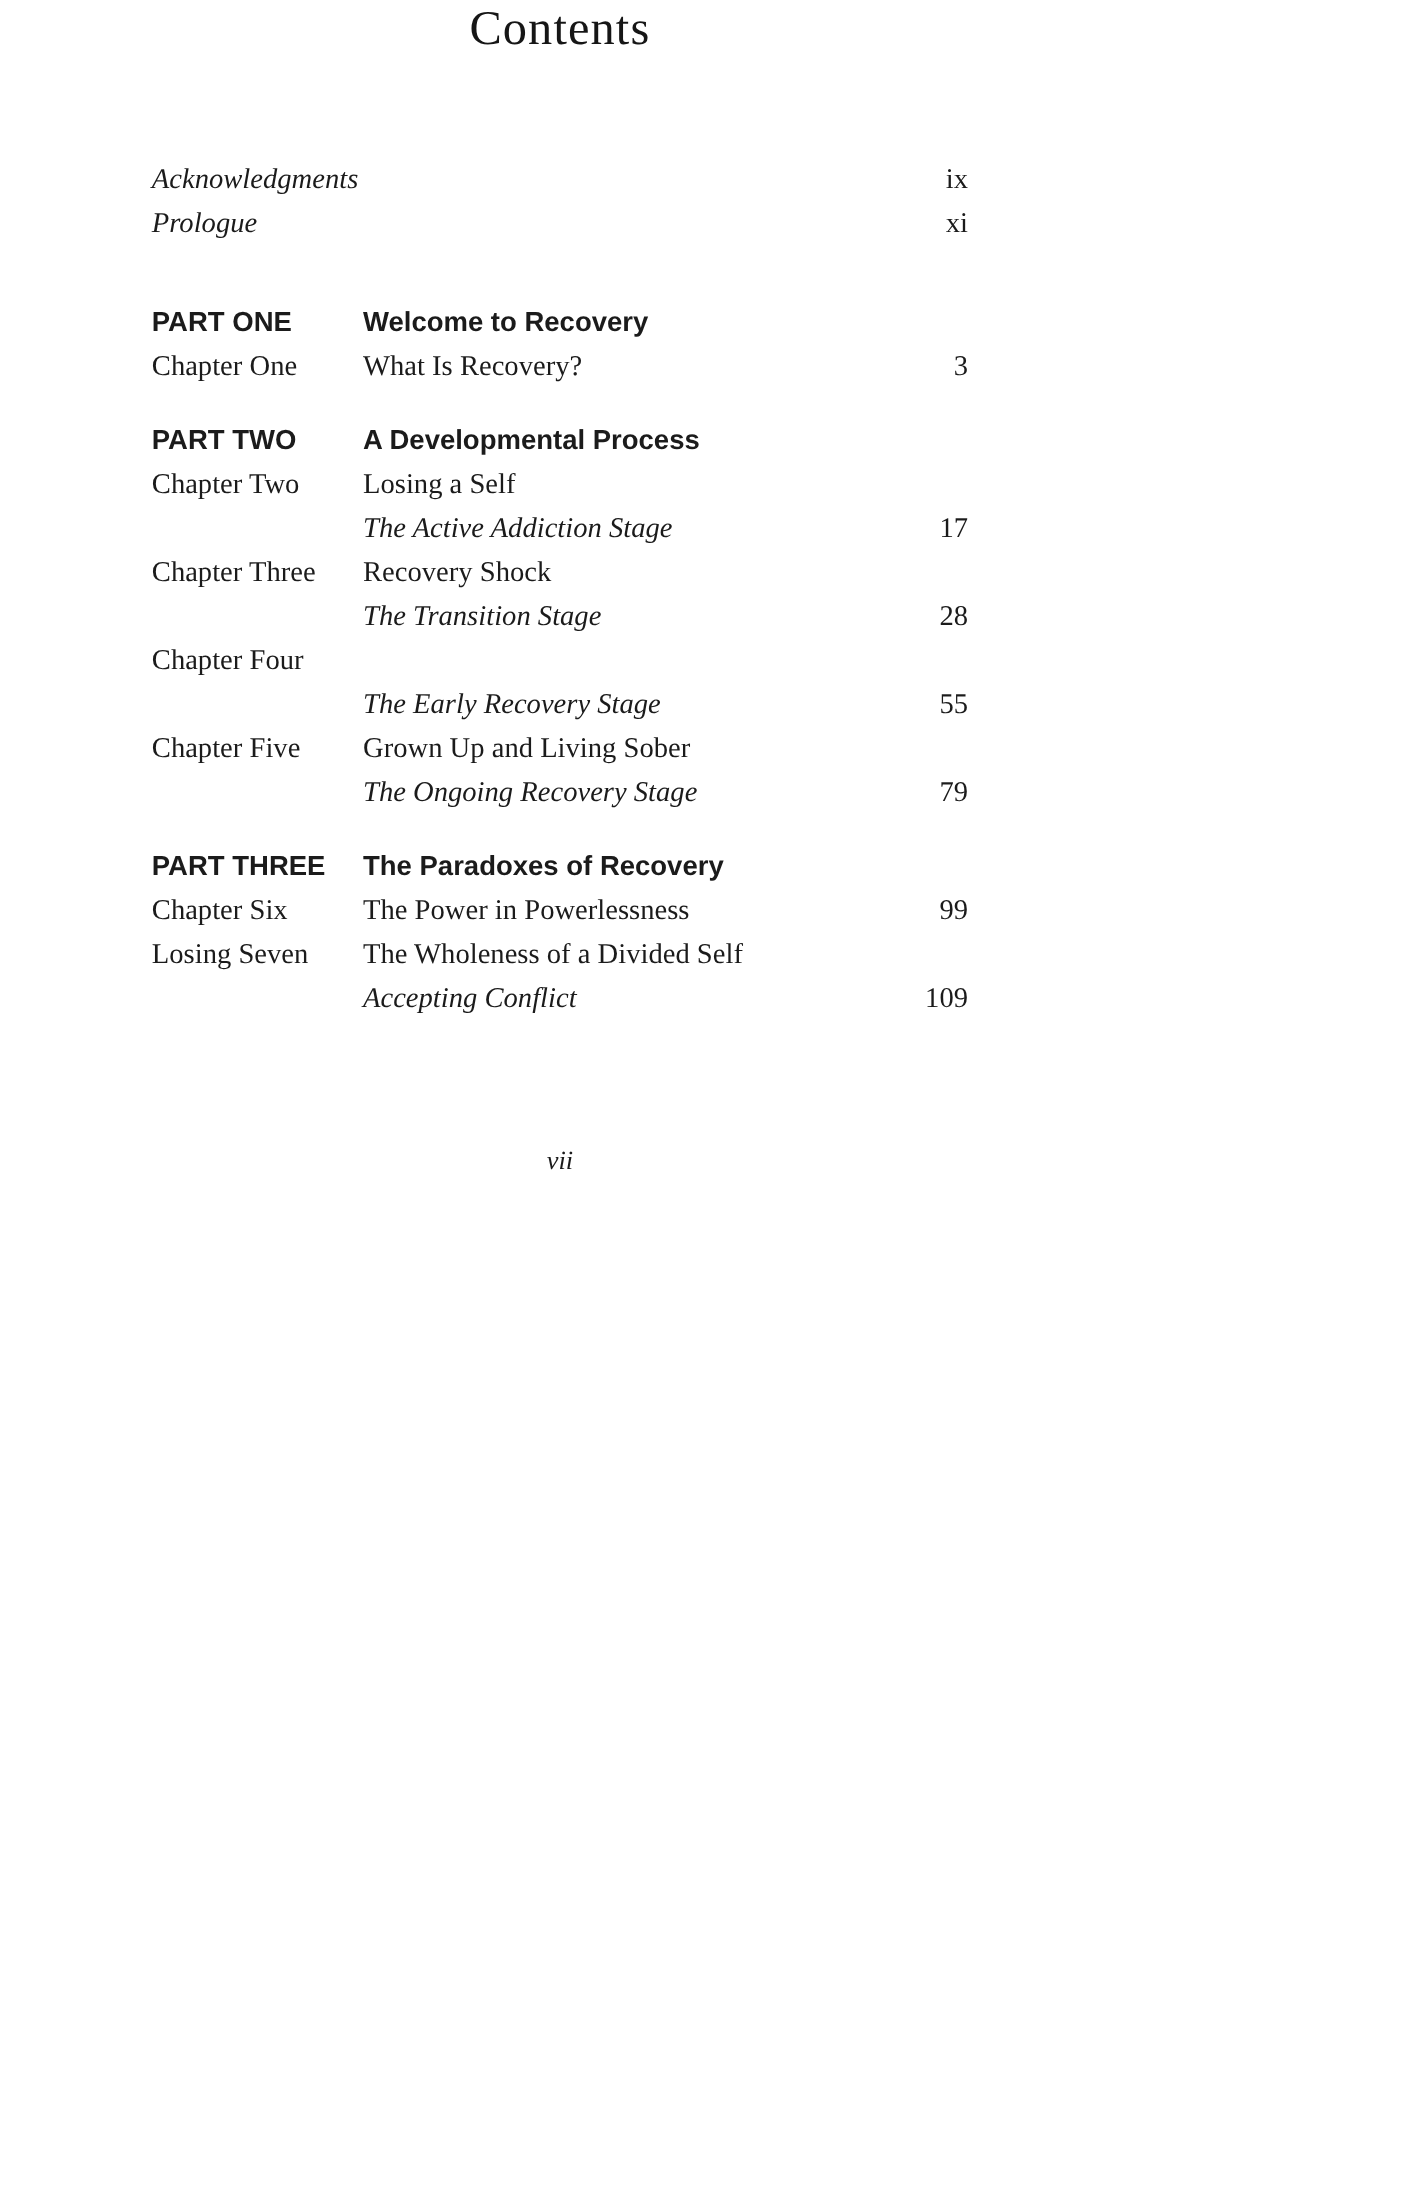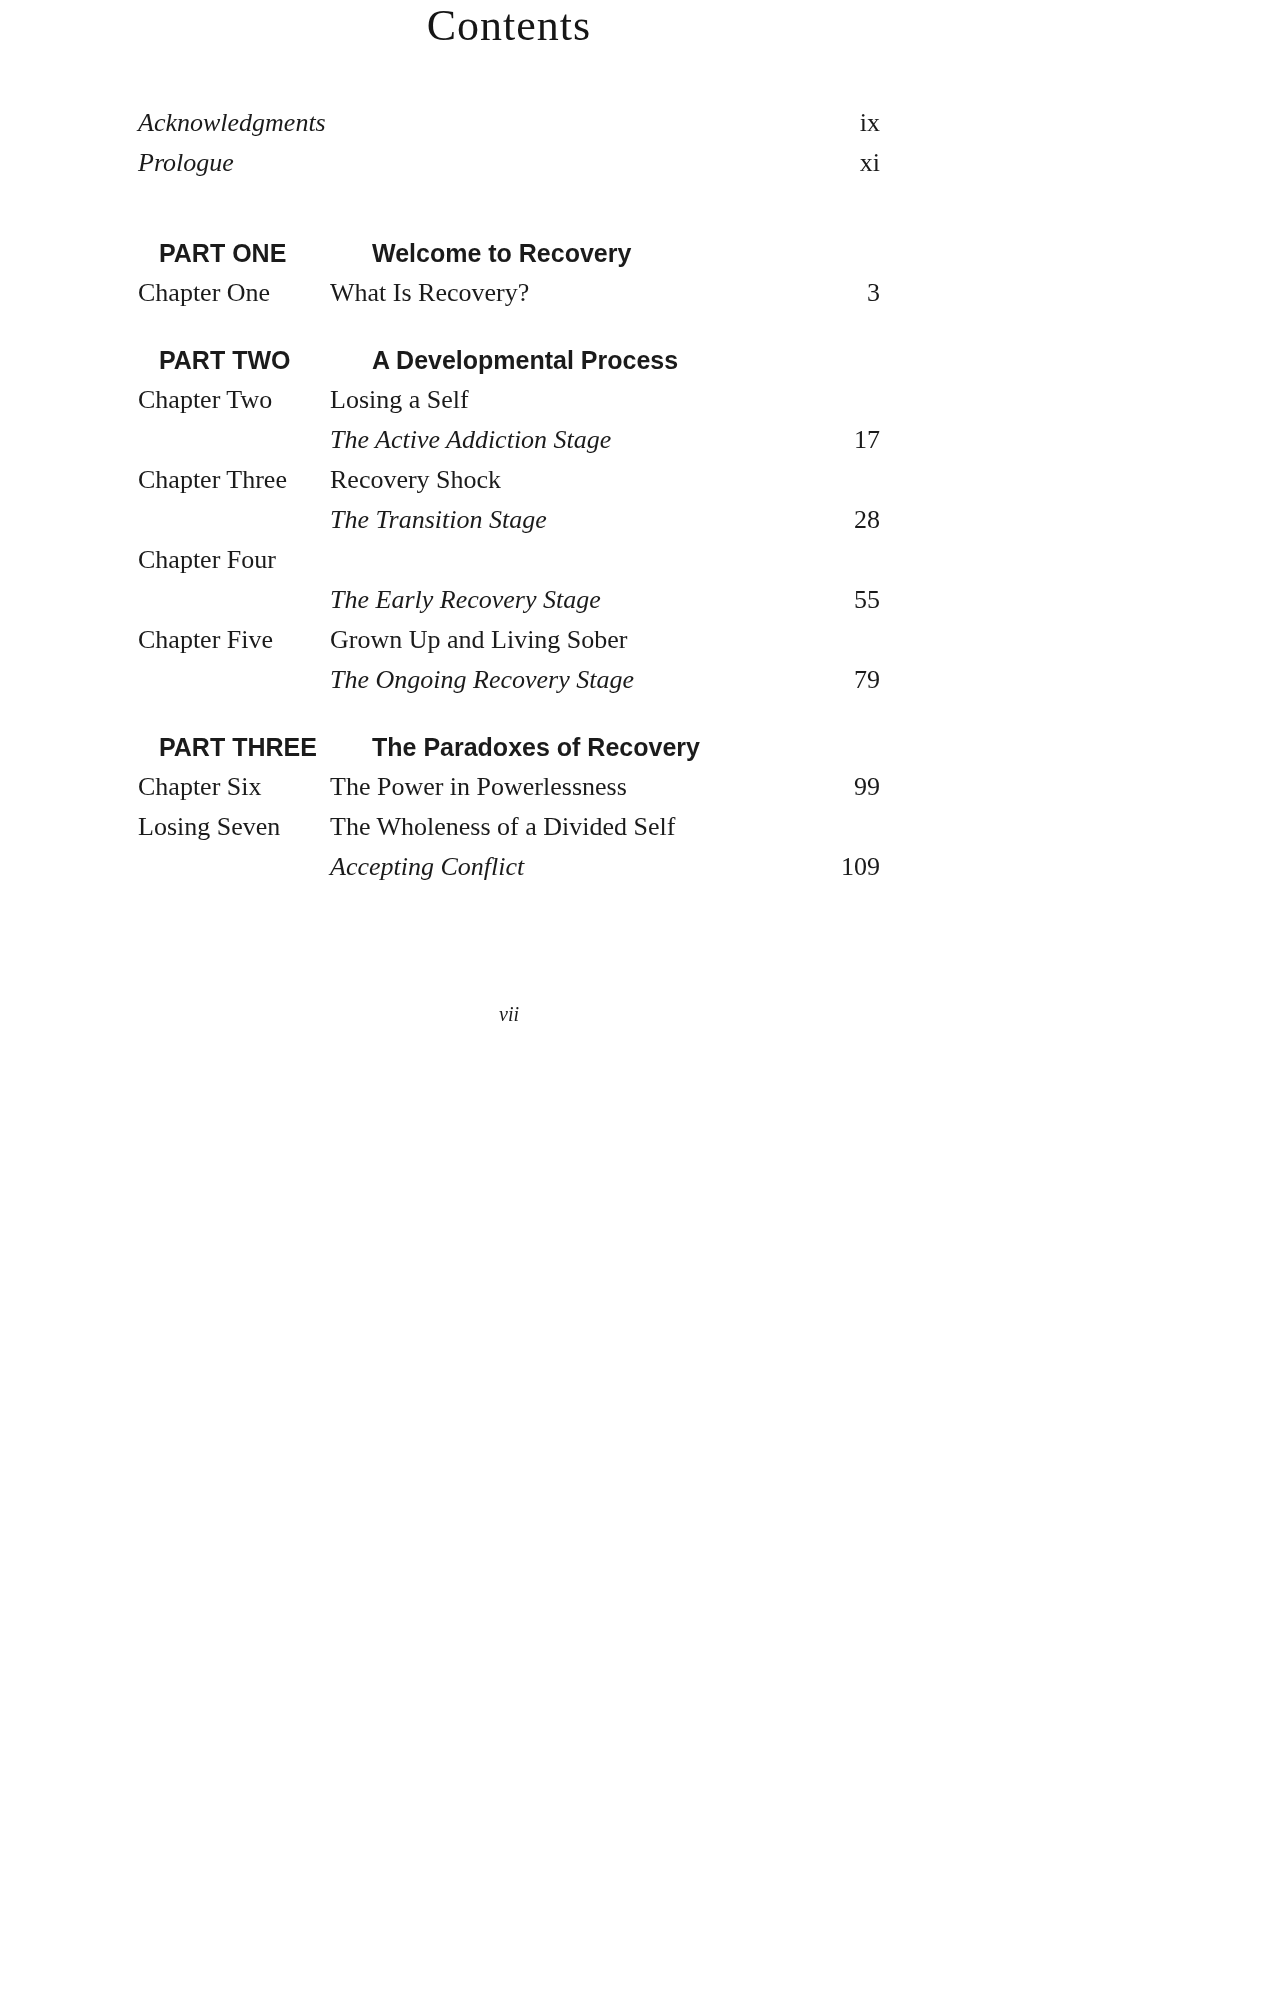--- a/index.html
+++ b/index.html
@@ -22,21 +22,21 @@
   .title {
     font-family: "Liberation Serif", serif;
     font-weight: 400;
     font-size: 44px;
     letter-spacing: 1px;
     text-align: center;
     margin: 0;
     color: #161616;
   }
   .front-matter {
-    margin-top: 52px;
+    margin-top: 92px;
   }
   .row {
     display: flex;
     align-items: baseline;
     font-size: 26px;
     line-height: 40px;
   }
   .c-label {
     flex: 0 0 192px;
     width: 192px;
@@ -61,26 +61,25 @@
     margin-top: 27px;
   }
   .first-part-block {
     margin-top: 50px;
   }
   .part-row .c-label,
   .part-row .c-title {
     font-family: "Liberation Sans", sans-serif;
     font-weight: 700;
     font-size: 25px;
-    margin-left: 21px;
   }
   .footer {
     margin-top: 116px;
     text-align: center;
-    font-size: 20px;
+    font-size: 24px;
     font-style: italic;
     color: #1b1b1b;
   }
 </style>
 </head>
 <body>
 
 <div class="page">
 
   <h1 class="title">Contents</h1>

